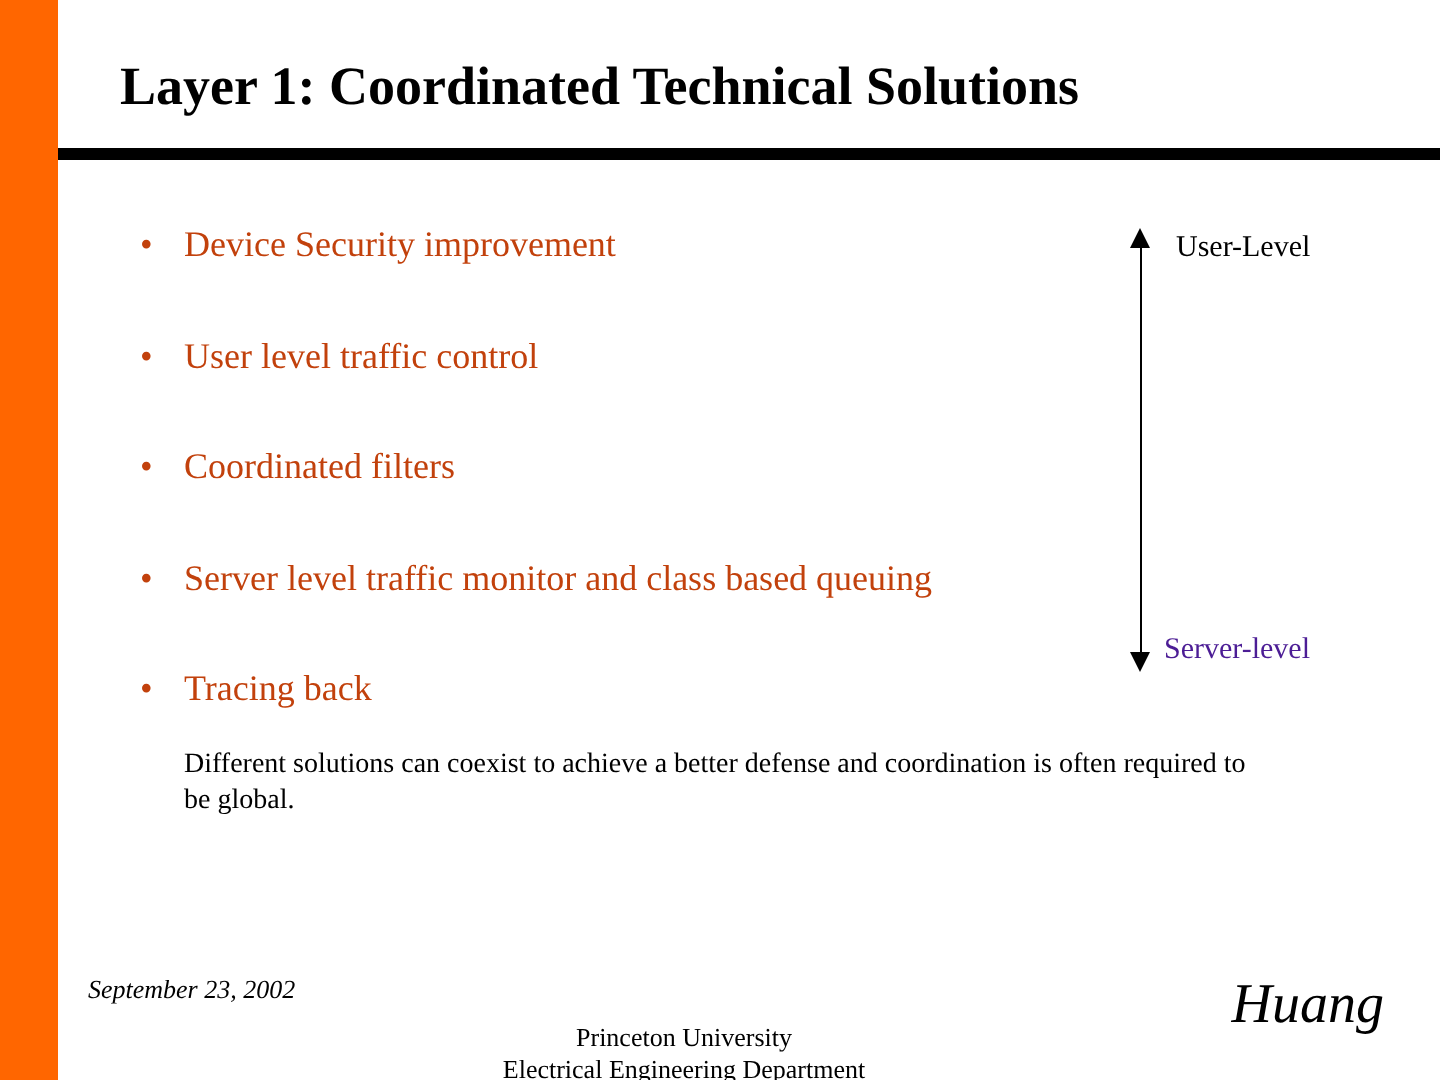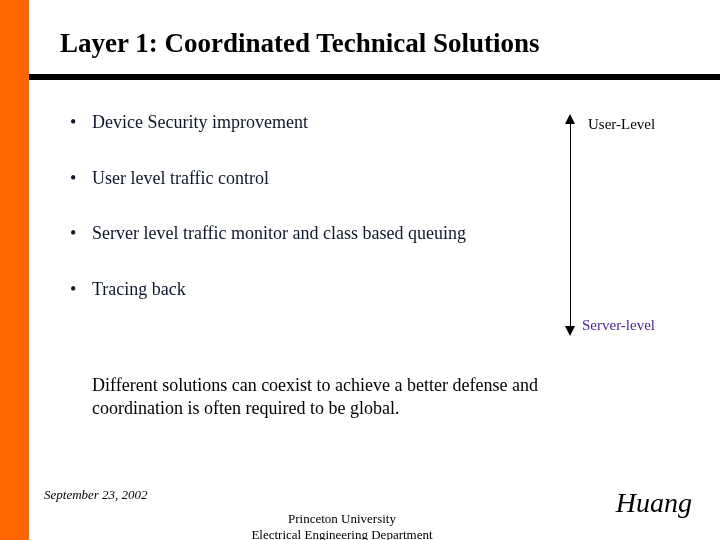--- a/index.html
+++ b/index.html
@@ -34,21 +34,21 @@
     width: 691px;
     height: 6px;
     background: #000;
   }
   .bullets {
     position: absolute;
     left: 70px;
     top: 112px;
     width: 480px;
     font-size: 18px;
-    color: #0f172a;
+    color: #c2410c;
     line-height: 1.2;
     font-family: Liberation Serif, serif;
   }
   .bullets li {
     list-style: none;
     margin-bottom: 34px;
     position: relative;
     padding-left: 22px;
   }
   .bullets li::before {
@@ -56,21 +56,21 @@
     position: absolute;
     left: 0;
     top: 0;
     font-size: 18px;
   }
   .paragraph {
     position: absolute;
     left: 92px;
     top: 374px;
     width: 540px;
-    font-size: 18px;
+    font-size: 14px;
     color: #000;
     line-height: 1.25;
   }
   .arrow-container {
     position: absolute;
     left: 565px;
     top: 114px;
     height: 222px;
     width: 12px;
   }
@@ -146,20 +146,21 @@
 <body>
 
 <div class="left-bar"></div>
 
 <div class="title">Layer 1: Coordinated Technical Solutions</div>
 <div class="title-underline"></div>
 
 <ul class="bullets">
   <li><span>Device Security improvement</span></li>
   <li><span>User level traffic control</span></li>
+  <li><span>Coordinated filters</span></li>
   <li><span>Server level traffic monitor and class based queuing</span></li>
   <li><span>Tracing back</span></li>
 </ul>
 
 <div class="arrow-container">
   <div class="arrow-head-up"></div>
   <div class="arrow-line"></div>
   <div class="arrow-head-down"></div>
 </div>
 <div class="arrow-label-top">User-Level</div>

